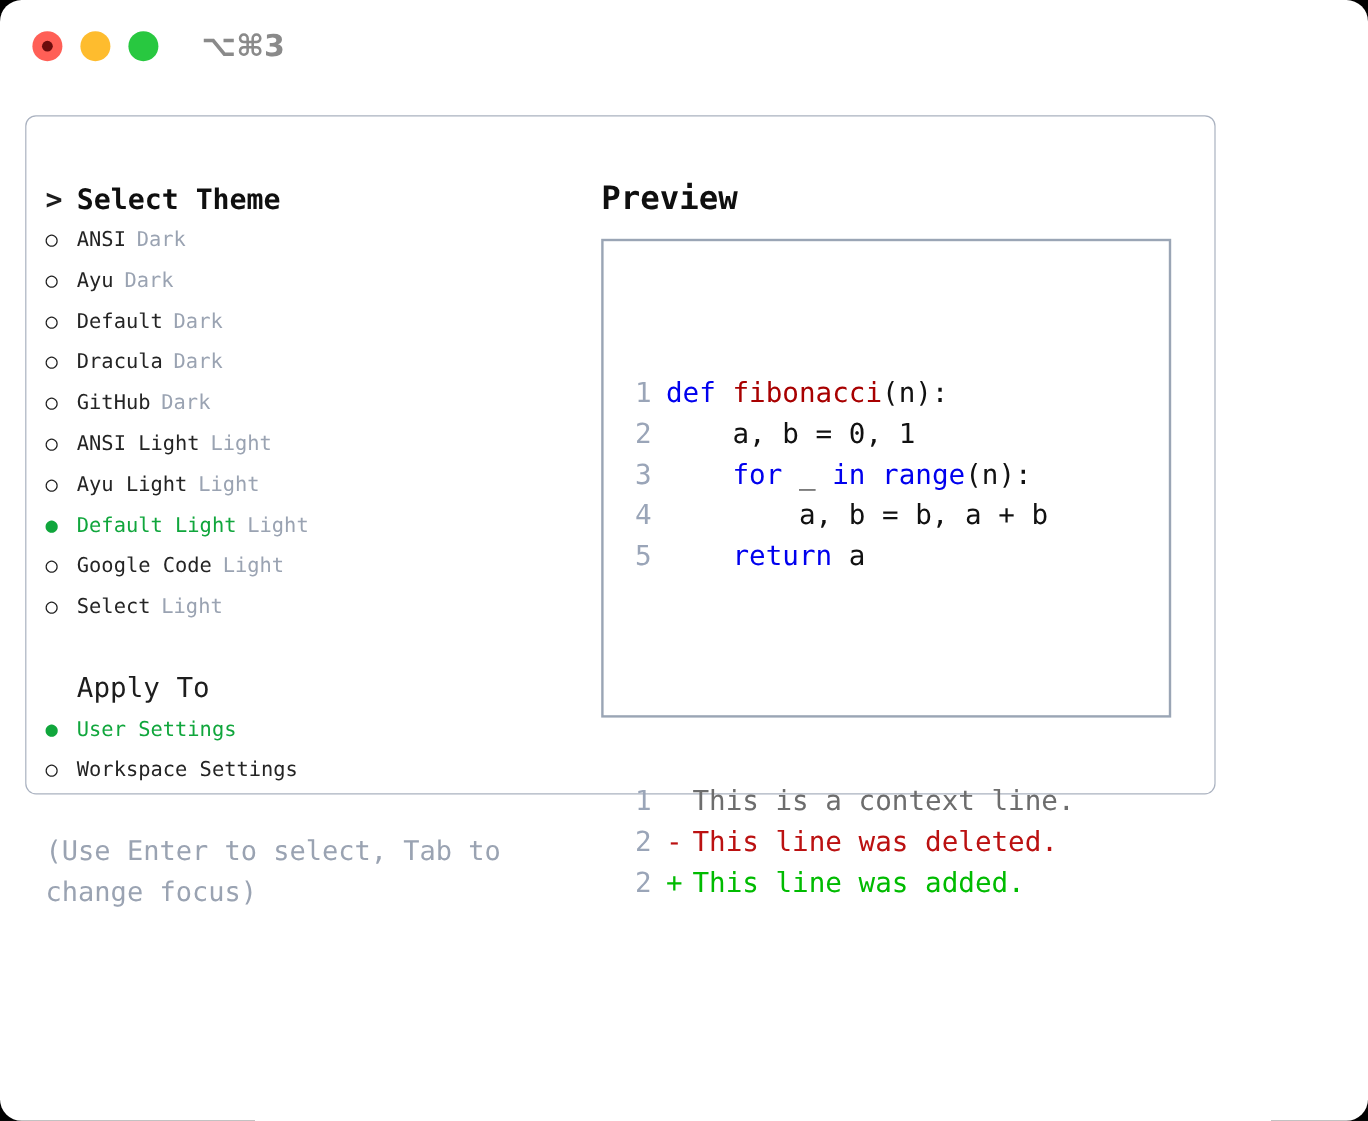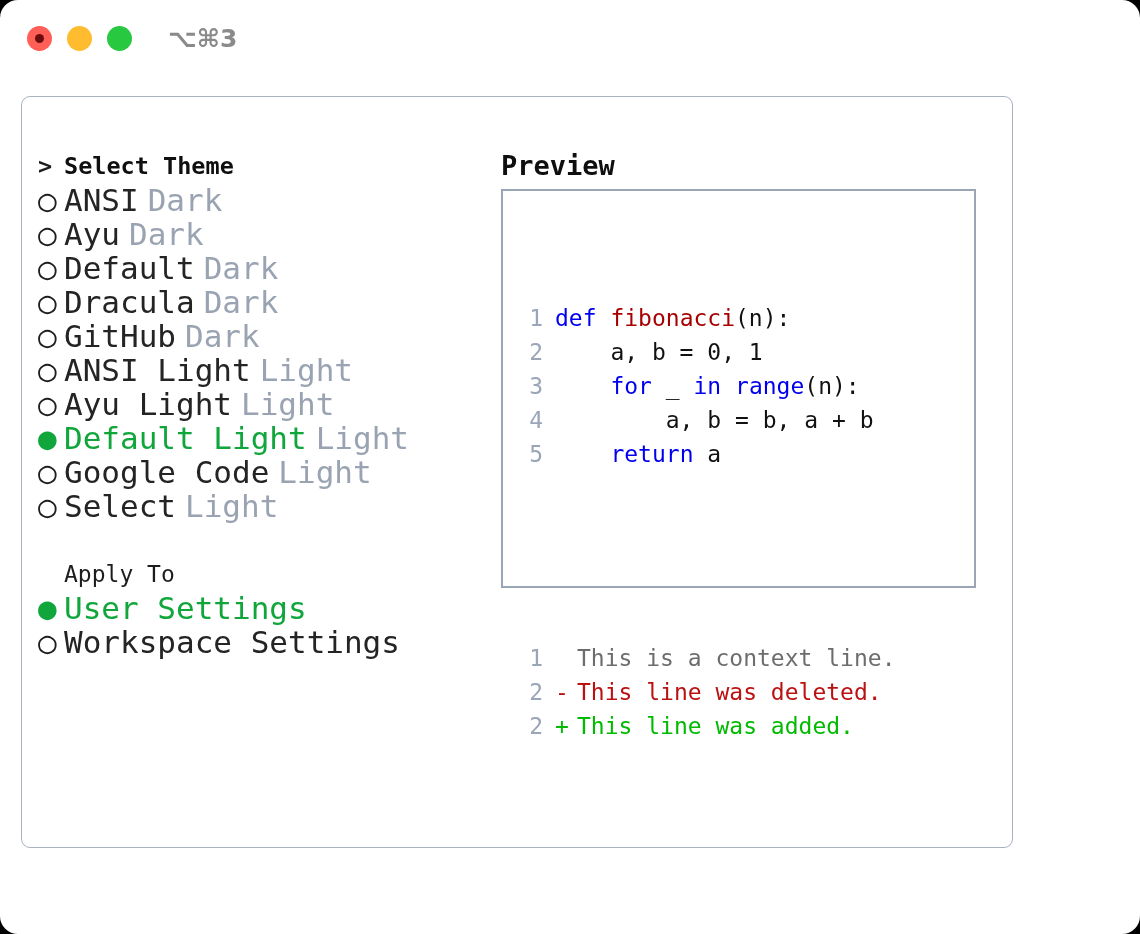--- a/index.html
+++ b/index.html
@@ -60,38 +60,38 @@
     letter-spacing: 0px;
     font-family: "DejaVu Sans", sans-serif;
   }
 
   
   #panel {
     position: absolute;
     left: 21px;
     top: 96px;
     width: 992px;
-    height: 752px;
+    height: 566px;
     border: 1.5px solid #aab2c0;
     border-radius: 9px;
     box-sizing: border-box;
     background: #ffffff;
   }
 
   
   #left-col {
     position: absolute;
     left: 16px;
     top: 52px;
     width: 460px;
   }
   .row {
     height: 34px;
     line-height: 34px;
-    font-size: 31px;
+    font-size: 17px;
     white-space: nowrap;
     color: #1d1d1d;
   }
   .header-row {
     font-weight: bold;
     color: #0f0f0f;
     font-size: 23.5px;
   }
   .marker {
     display: inline-block;
@@ -127,21 +127,21 @@
     top: 52px;
     width: 500px;
   }
   #preview-title {
     font-size: 27px;
     font-weight: bold;
     color: #0f0f0f;
     line-height: 34px;
   }
   #code-box {
-    margin-top: 6px;
+    margin-top: 16px;
     width: 475px;
     height: 399px;
     border: 2px solid #9aa5b5;
     box-sizing: border-box;
     background: #ffffff;
     position: relative;
   }
   #code-inner {
     position: absolute;
     left: 12px;
@@ -207,20 +207,21 @@
 
       <div class="spacer"></div>
 
       <div class="sec-title">Apply To</div>
 
       <div id="apply-items">
           <div class="row"><span class="marker sel">●</span><span class="name sel">User Settings</span></div>
           <div class="row"><span class="marker">○</span><span class="name">Workspace Settings</span></div>
         </div>
 
+      <div id="hint">(Use Enter to select, Tab to change focus)</div>
     </div>
 
     <div id="right-col">
       <div id="preview-title">Preview</div>
 
       <div id="code-box">
         <div id="code-inner">
           <div id="code-lines"><div class="cline"><span class="lnum">1</span><span class="kw">def </span><span class="fn">fibonacci</span><span class="plain">(n):</span></div><div class="cline"><span class="lnum">2</span><span class="plain">    a, b = 0, 1</span></div><div class="cline"><span class="lnum">3</span><span class="plain">    </span><span class="kw">for</span><span class="plain"> _ </span><span class="kw">in</span><span class="plain"> </span><span class="kw">range</span><span class="plain">(n):</span></div><div class="cline"><span class="lnum">4</span><span class="plain">        a, b = b, a + b</span></div><div class="cline"><span class="lnum">5</span><span class="plain">    </span><span class="kw">return</span><span class="plain"> a</span></div></div>
           <div class="blank-line"></div>
           <div id="diff-lines"><div class="cline"><span class="lnum">1</span><span class="gut ctx"> </span><span class="ctx">This is a context line.</span></div><div class="cline"><span class="lnum">2</span><span class="gut del">-</span><span class="del">This line was deleted.</span></div><div class="cline"><span class="lnum">2</span><span class="gut add">+</span><span class="add">This line was added.</span></div></div>

